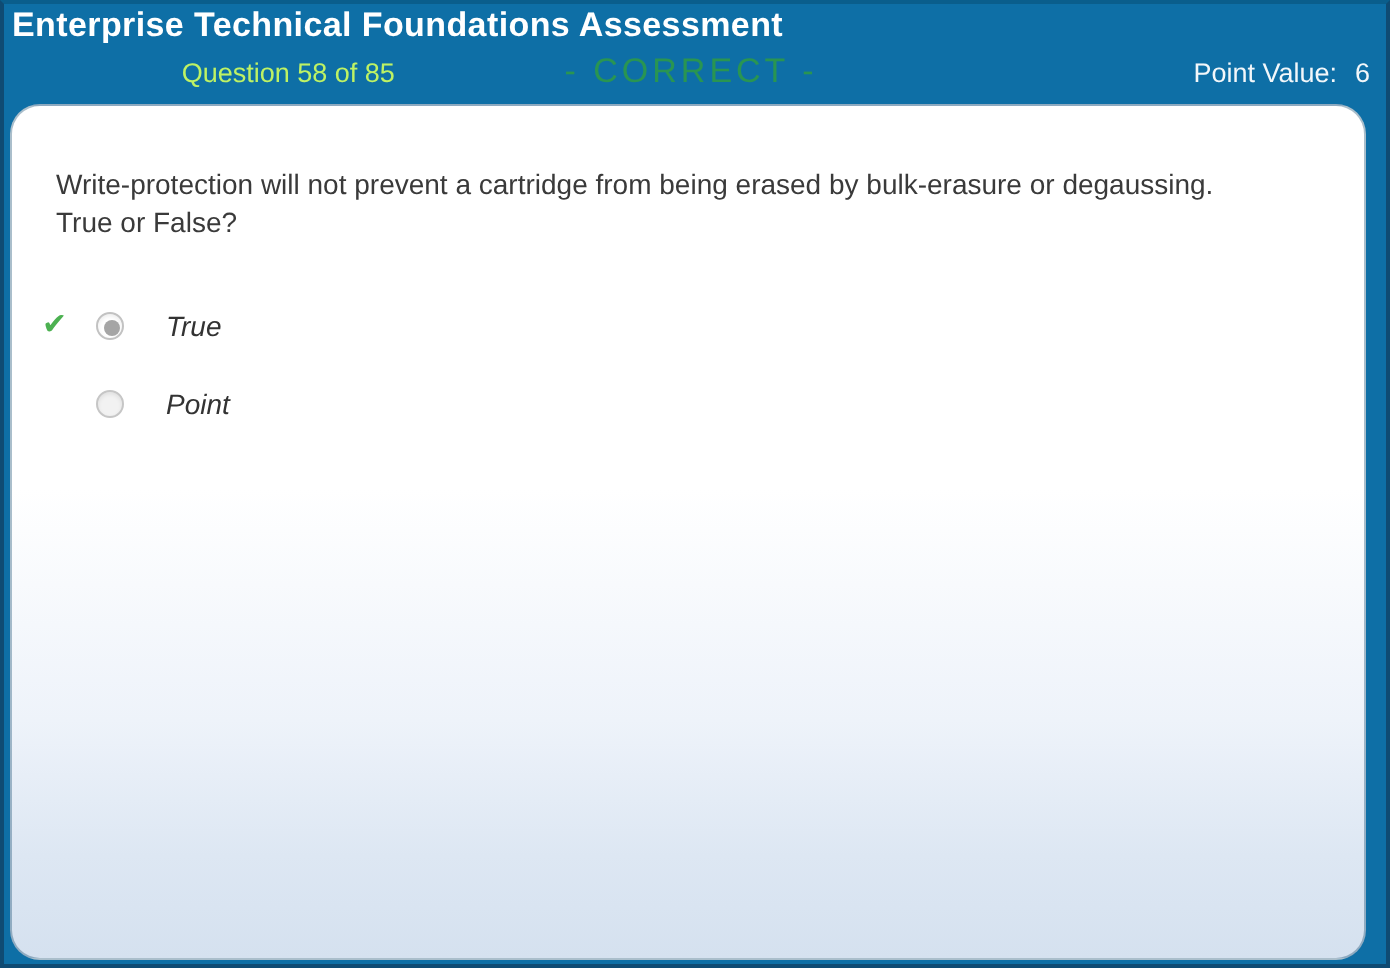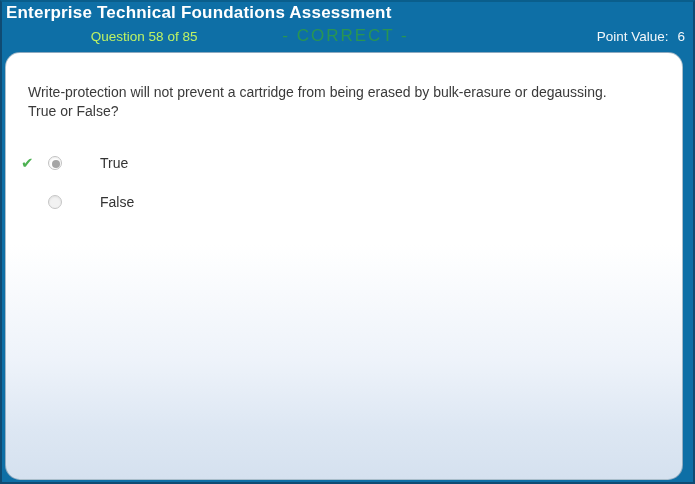--- a/index.html
+++ b/index.html
@@ -72,21 +72,21 @@
     position: relative;
     box-shadow: inset 0 1px 2px rgba(0,0,0,0.08);
   }
   .option-row.selected .radio { background: #ffffff; border-color: #c2c2c2; }
   .option-row.selected .radio::after {
     content: ""; position: absolute; left: 3px; top: 3px;
     width: 8px; height: 8px; border-radius: 50%;
     background: #a5a5a5;
   }
   .option-label {
-    margin-left: 38px; font-size: 14px; color: #333333;
+    margin-left: 21px; font-size: 14px; color: #333333; font-style: italic;
   }
 </style>
 </head>
 <body>
 
 <div class="app">
 
   <div class="header">
     <div class="header-title">Enterprise Technical Foundations Assessment</div>
     <div class="header-row2">
@@ -106,19 +106,19 @@
 
       <div class="option-row selected correct">
         <span class="check">✔</span>
         <span class="radio"></span>
         <span class="option-label">True</span>
       </div>
 
       <div class="option-row">
         <span class="check">✔</span>
         <span class="radio"></span>
-        <span class="option-label">False</span>
+        <span class="option-label">Point</span>
       </div>
 
     </div>
   </div>
 
 </div>
 
 </body></html>

